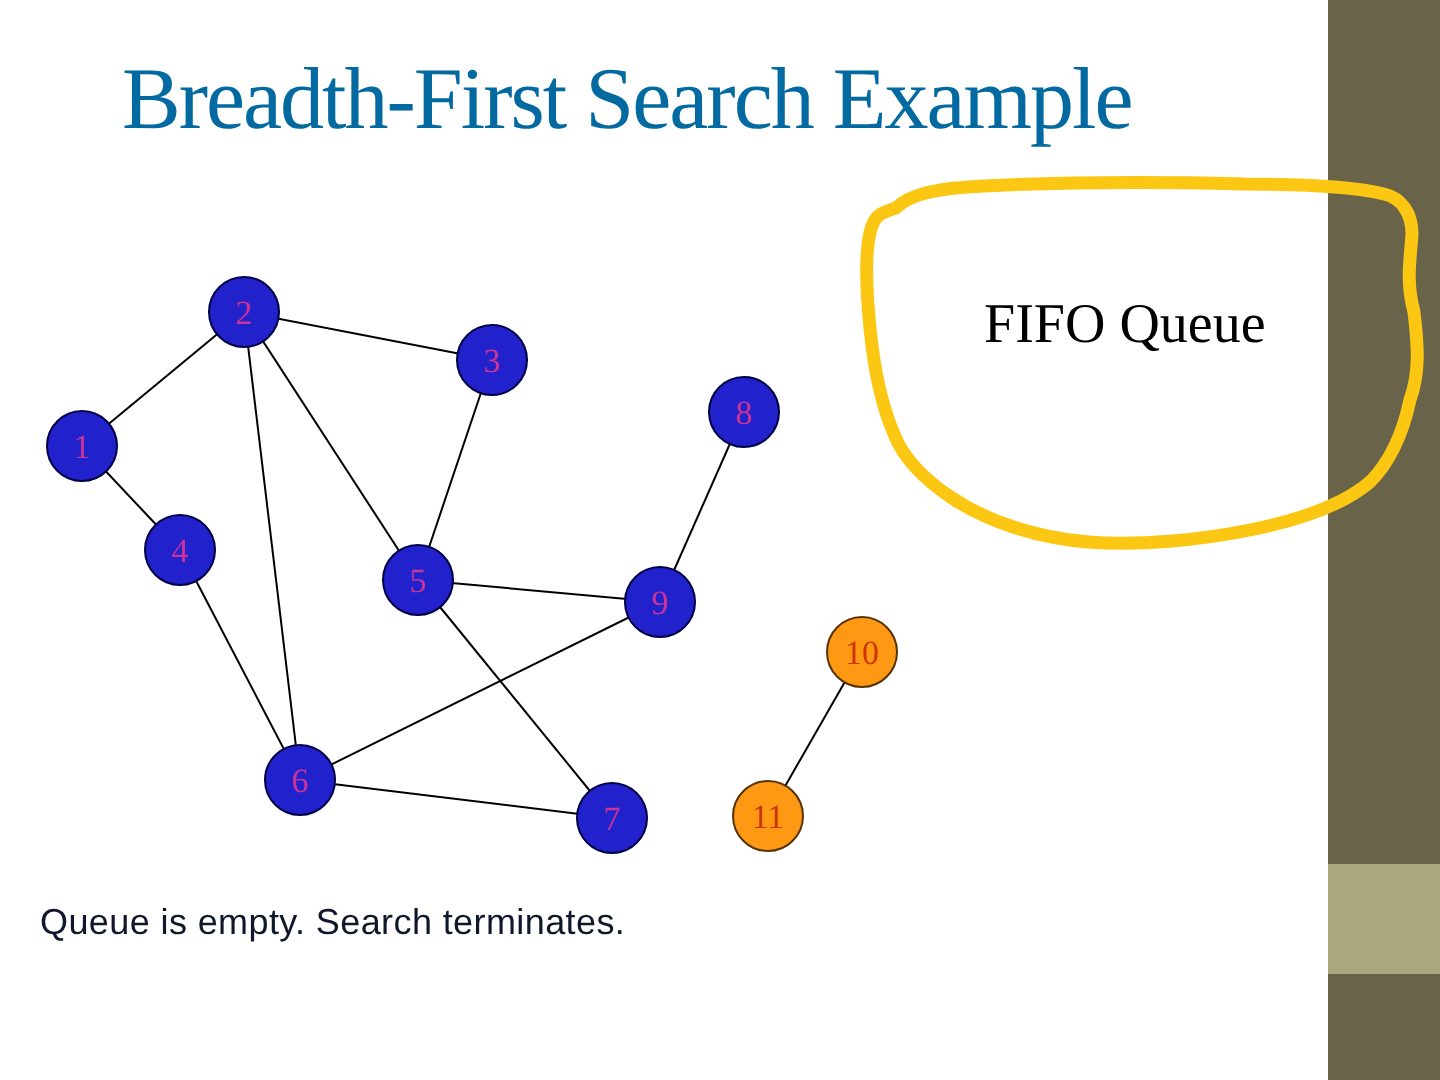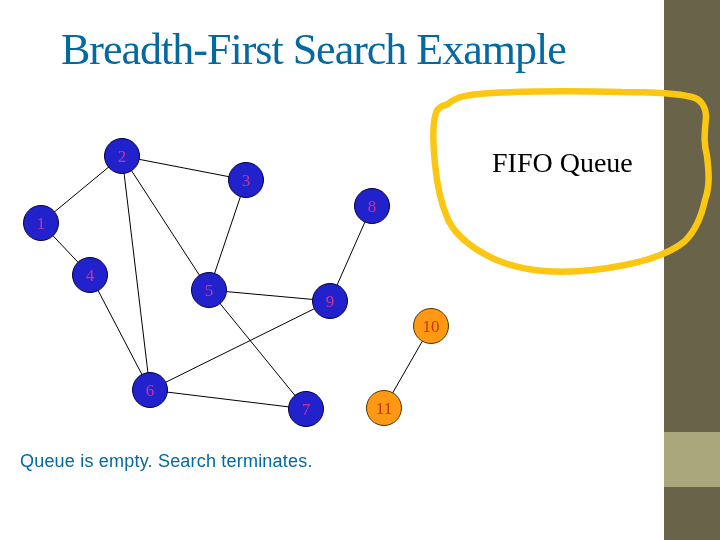--- a/index.html
+++ b/index.html
@@ -117,13 +117,13 @@
            C600,270 570,273 544,271
            C519,269 494,261 476,249
            C464,241 452,230 447,217
            C441,203 437,185 435,164
            C433,144 432,124 436,113
            C438,107 442,106 448,104 Z" stroke="#FBC713"></path>
 </svg>
 
 <div class="fifo-label" style="color: rgb(0, 0, 0);">FIFO Queue</div>
 
-<div class="caption" style="color: #0369a1;">Queue is empty. Search terminates.</div>
+<div class="caption" style="color: #0f172a;">Queue is empty. Search terminates.</div>
 
 </body></html>

